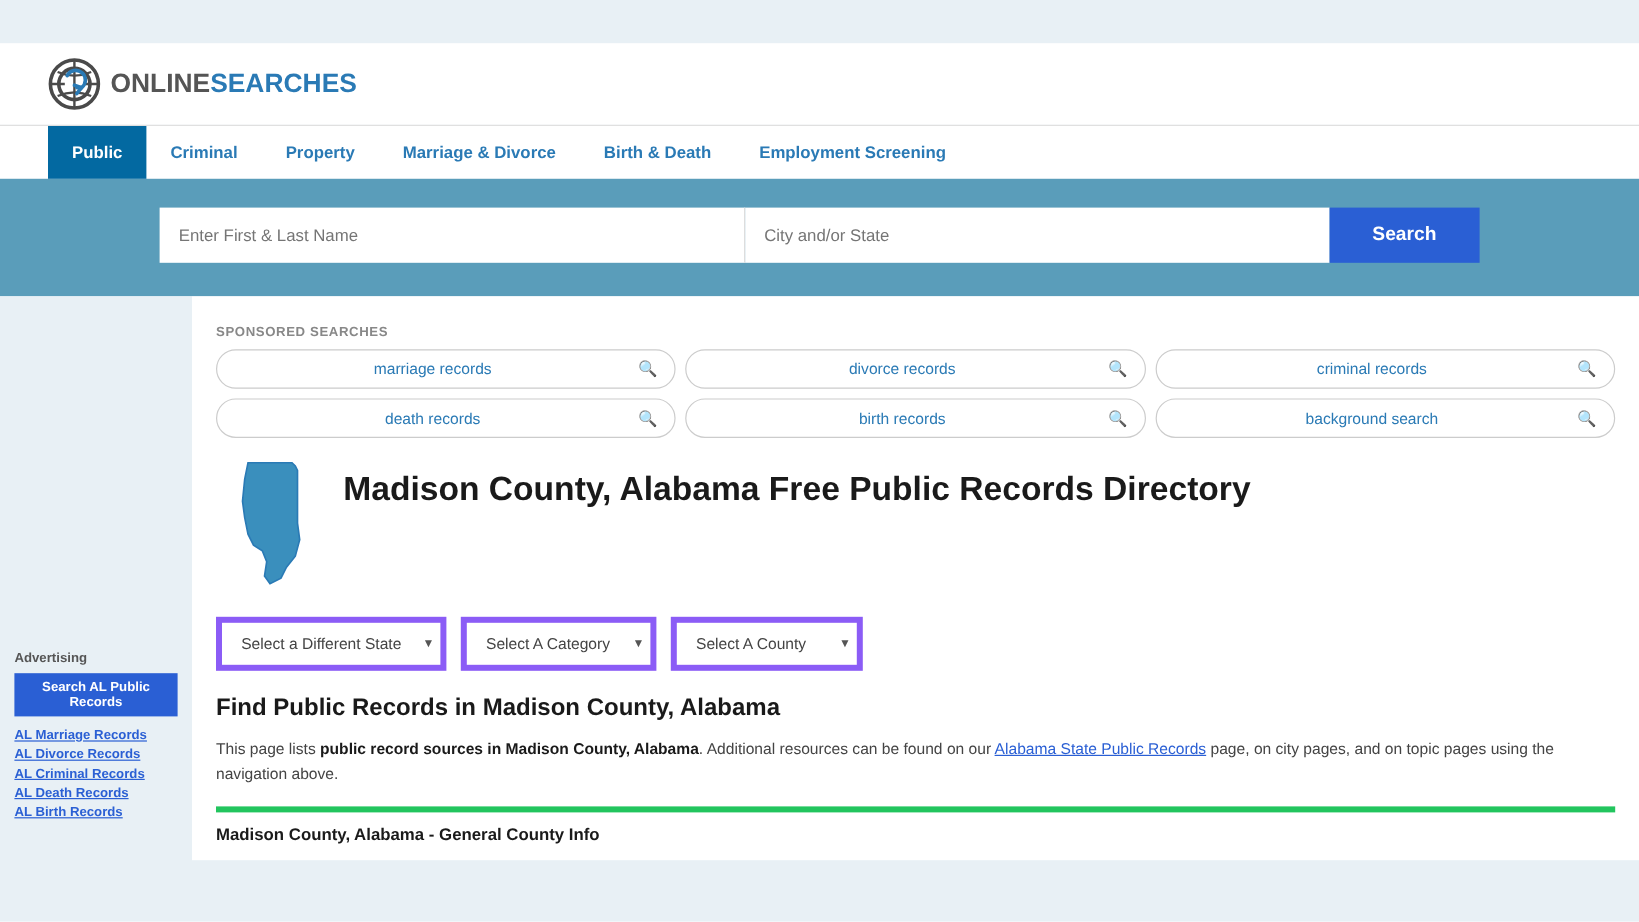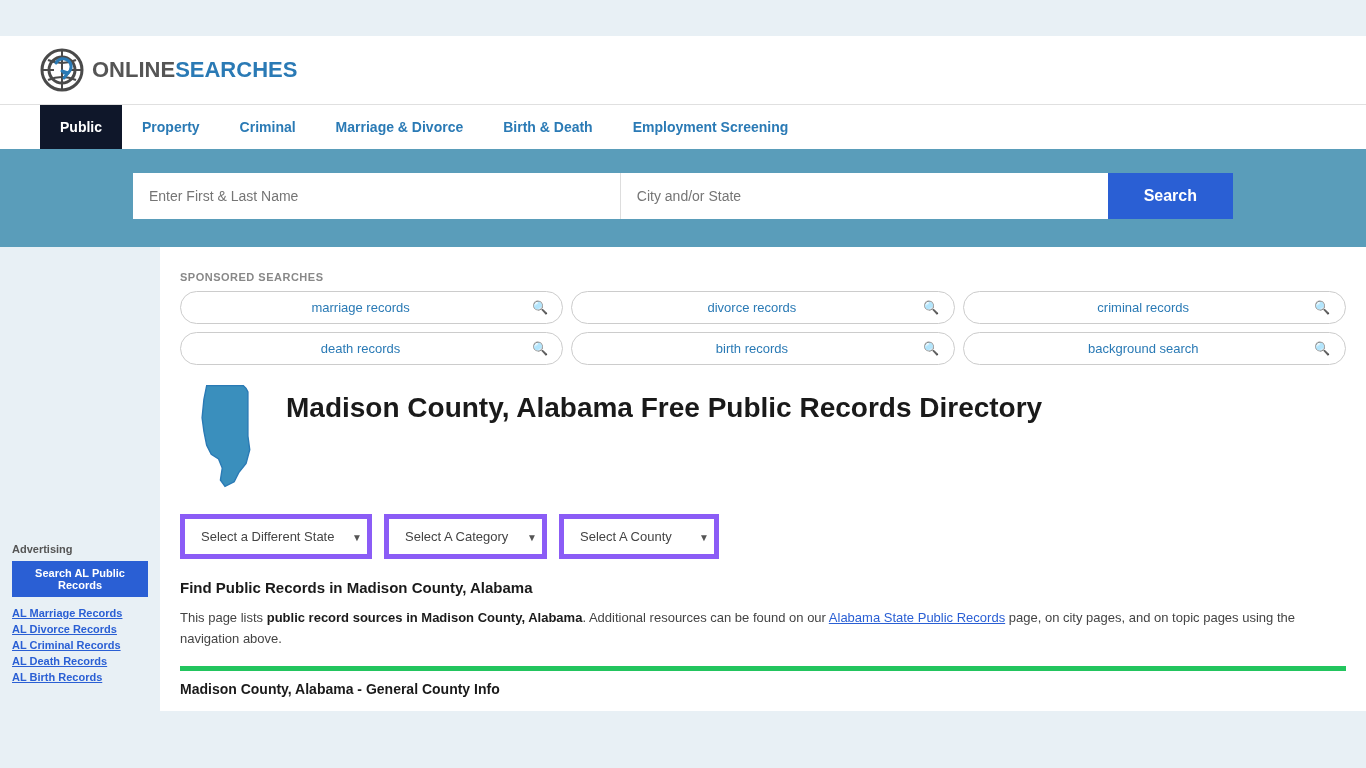--- a/index.html
+++ b/index.html
@@ -9,21 +9,21 @@
     .header { background: #fff; padding: 12px 40px; display: flex; align-items: center; margin-top: 36px; }
     .logo-container { display: flex; align-items: center; gap: 8px; }
     .logo-icon { width: 44px; height: 44px; }
     .logo-text { font-size: 22px; font-weight: 700; }
     .logo-online { color: #555; }
     .logo-searches { color: #2a7ab5; }
 
     
     .nav { background: #fff; border-top: 1px solid #e0e0e0; display: flex; padding: 0 40px; }
     .nav-item { padding: 14px 20px; font-size: 14px; font-weight: 600; color: #2a7ab5; cursor: pointer; text-decoration: none; border-bottom: none; }
-    .nav-item.active { background: #0f172a; color: #fff; text-align: center; }
+    .nav-item.active { background: #0369a1; color: #fff; text-align: center; }
 
     
     .search-banner { background: #5a9dba; padding: 24px 40px 28px; }
     .search-banner h1 { text-align: center; color: #fff; font-size: 22px; font-weight: 700; margin-bottom: 18px; }
     .search-form { display: flex; gap: 0; max-width: 1100px; margin: 0 auto; }
     .search-input { flex: 1; padding: 14px 16px; border: none; font-size: 14px; color: #999; outline: none; }
     .search-input:first-child { border-right: 1px solid #ddd; }
     .search-btn { background: #2a5fd4; color: #fff; border: none; padding: 14px 36px; font-size: 16px; font-weight: 600; cursor: pointer; white-space: nowrap; }
 
     
@@ -47,21 +47,21 @@
     .state-map svg { width: 90px; height: 110px; }
     .page-title { font-size: 28px; font-weight: 800; color: #1a1a1a; line-height: 1.2; padding-top: 10px; }
 
     
     .dropdowns { display: flex; gap: 12px; margin-bottom: 20px; flex-wrap: wrap; }
     .dropdown-select { padding: 10px 16px; border: 5px solid #8b5cf6; background: #fff; font-size: 13px; color: #444; cursor: pointer; appearance: none; -webkit-appearance: none; padding-right: 32px; min-width: 160px; }
     .dropdown-wrapper { position: relative; display: inline-block; }
     .dropdown-wrapper::after { content: '▼'; position: absolute; right: 10px; top: 50%; transform: translateY(-50%); font-size: 10px; color: #555; pointer-events: none; }
 
     
-    .find-heading { font-size: 15px; font-weight: 700; color: #1a1a1a; margin-bottom: 12px; }
+    .find-heading { font-size: 20px; font-weight: 700; color: #1a1a1a; margin-bottom: 12px; }
 
     
     .desc-text { font-size: 13px; color: #444; line-height: 1.6; margin-bottom: 16px; }
     .desc-text strong { color: #1a1a1a; }
     .desc-text a { color: #2a5fd4; text-decoration: underline; }
 
     
     .section-divider { border-top: 5px solid #22c55e; padding-top: 10px; }
     .section-title { font-size: 14px; font-weight: 700; color: #1a1a1a; }
 
@@ -88,22 +88,22 @@
       <polyline points="22,23 28,25 24,30" fill="none" stroke="#2a7ab5" stroke-width="3" stroke-linecap="round" stroke-linejoin="round"></polyline>
     </svg>
     <div class="logo-text">
       <span class="logo-online">ONLINE</span><span class="logo-searches">SEARCHES</span>
     </div>
   </div>
 </div>
 
 <nav class="nav">
   <a class="nav-item active">Public</a>
+  <a class="nav-item">Criminal</a>
   <a class="nav-item">Property</a>
-  <a class="nav-item">Criminal</a>
   <a class="nav-item">Marriage &amp; Divorce</a>
   <a class="nav-item">Birth &amp; Death</a>
   <a class="nav-item">Employment Screening</a>
 </nav>
 
 <div class="search-banner">
   <div class="search-form">
     <input class="search-input" type="text" placeholder="Enter First &amp; Last Name" style="">
     <input class="search-input" type="text" placeholder="City and/or State" style="">
     <button class="search-btn">Search</button>

